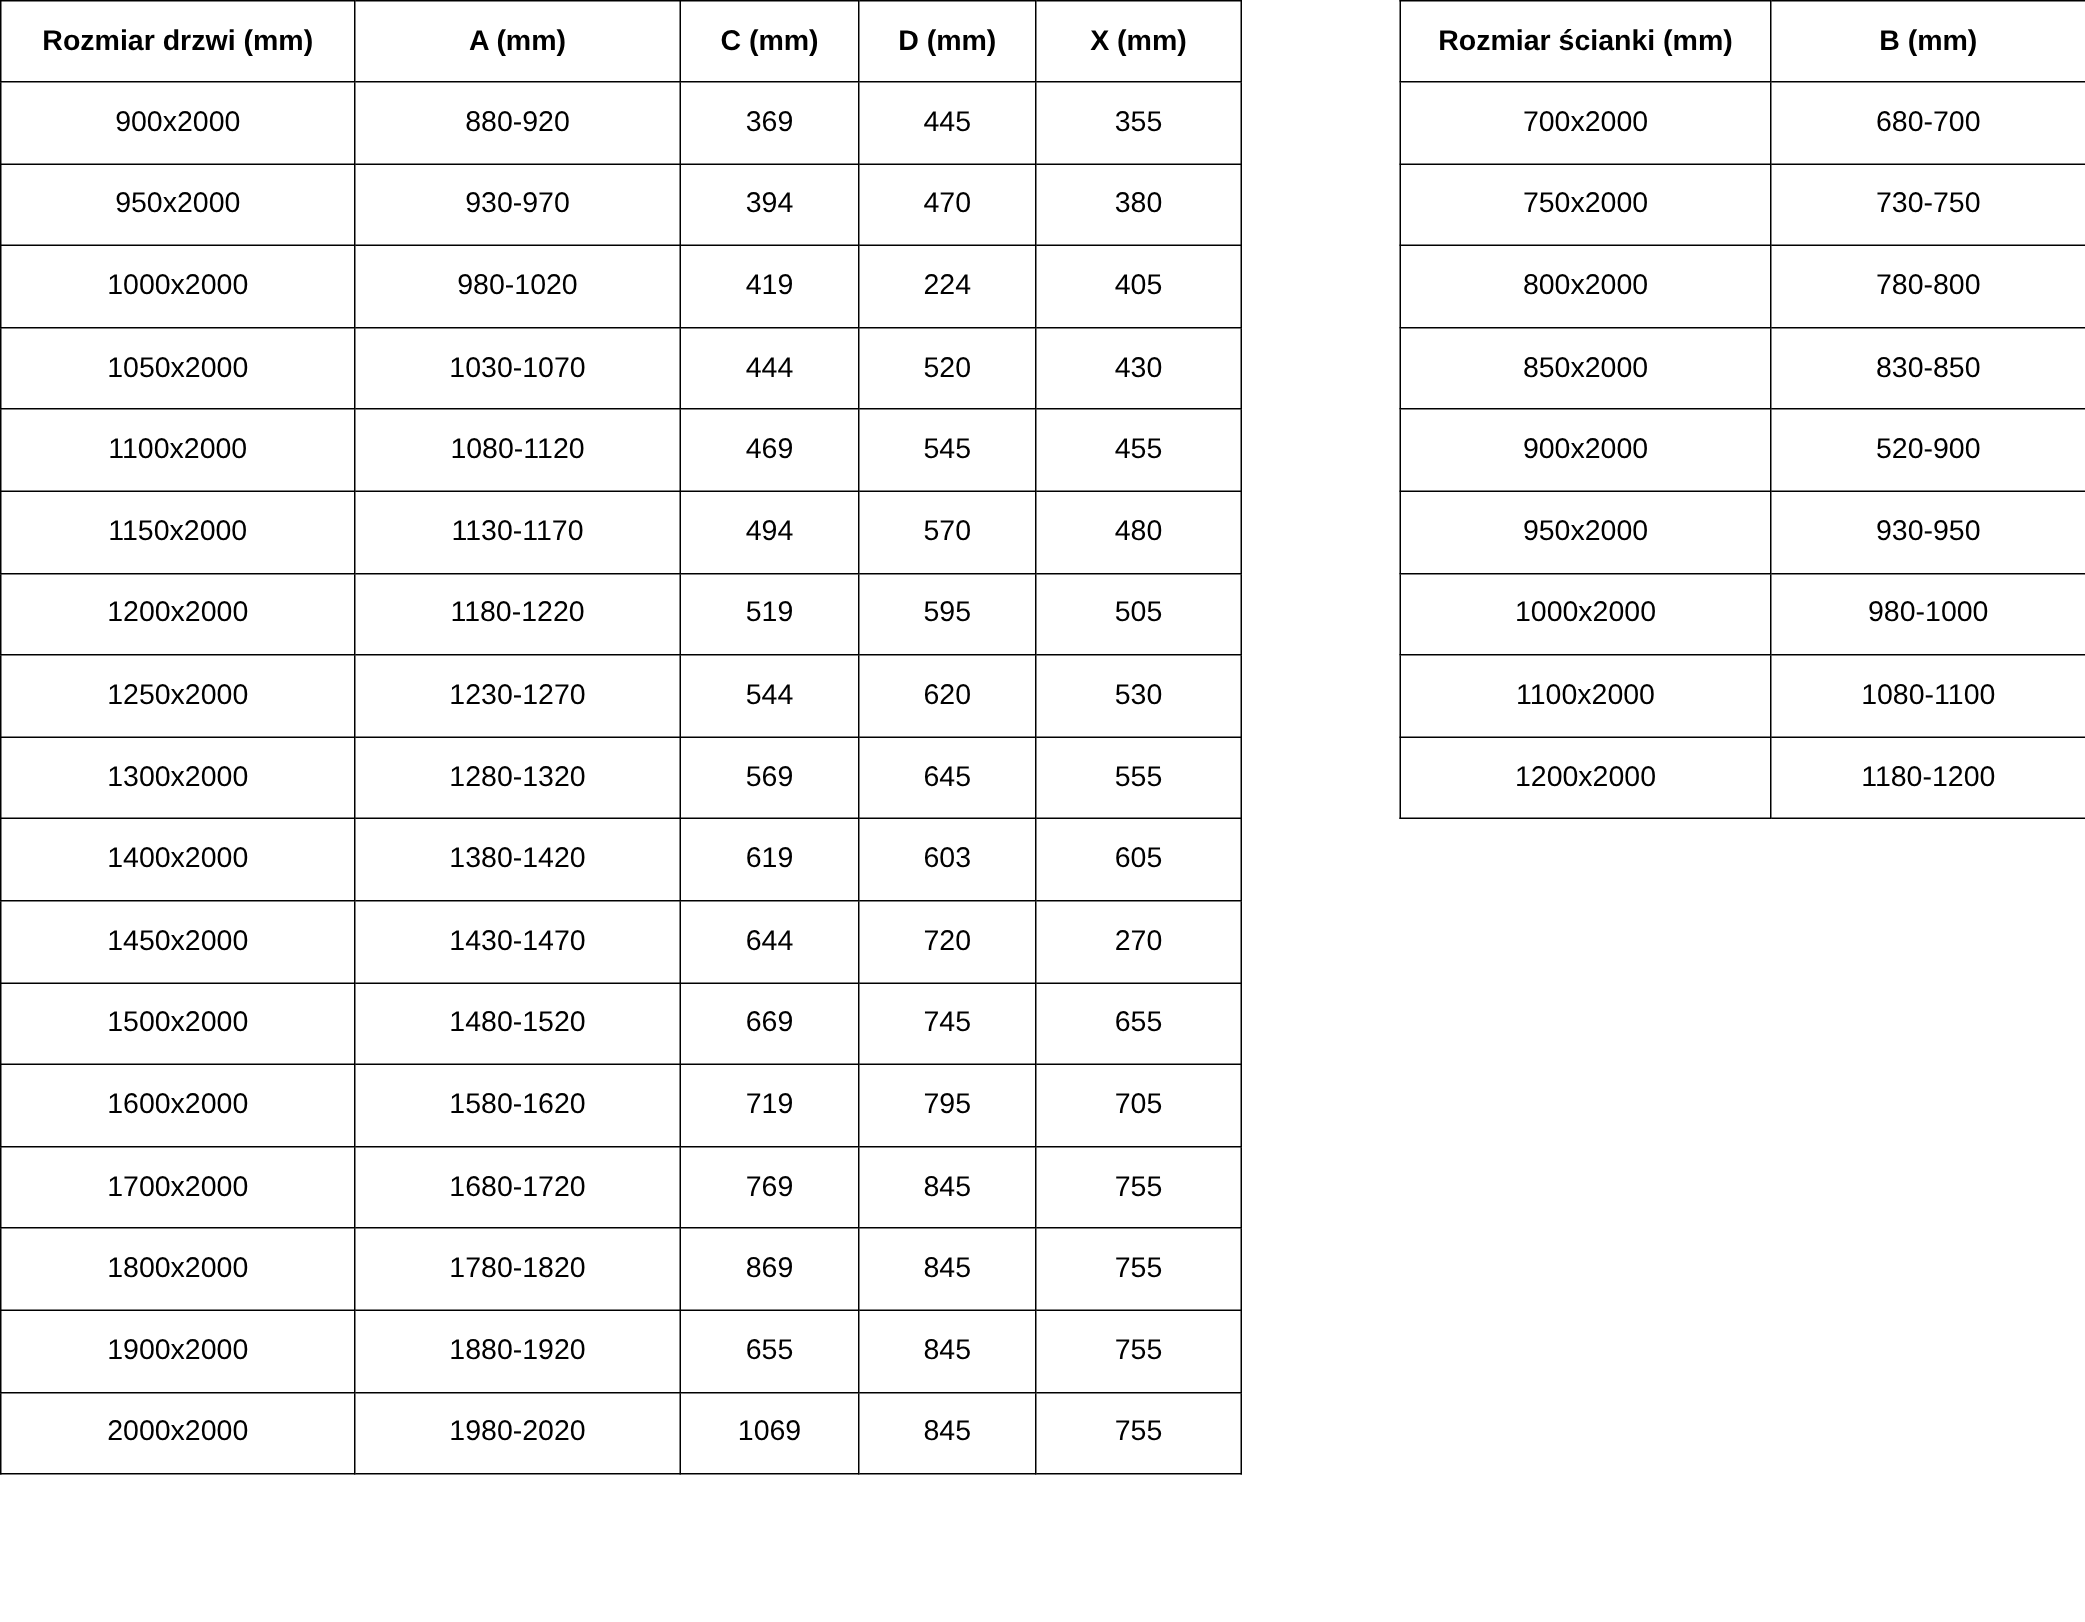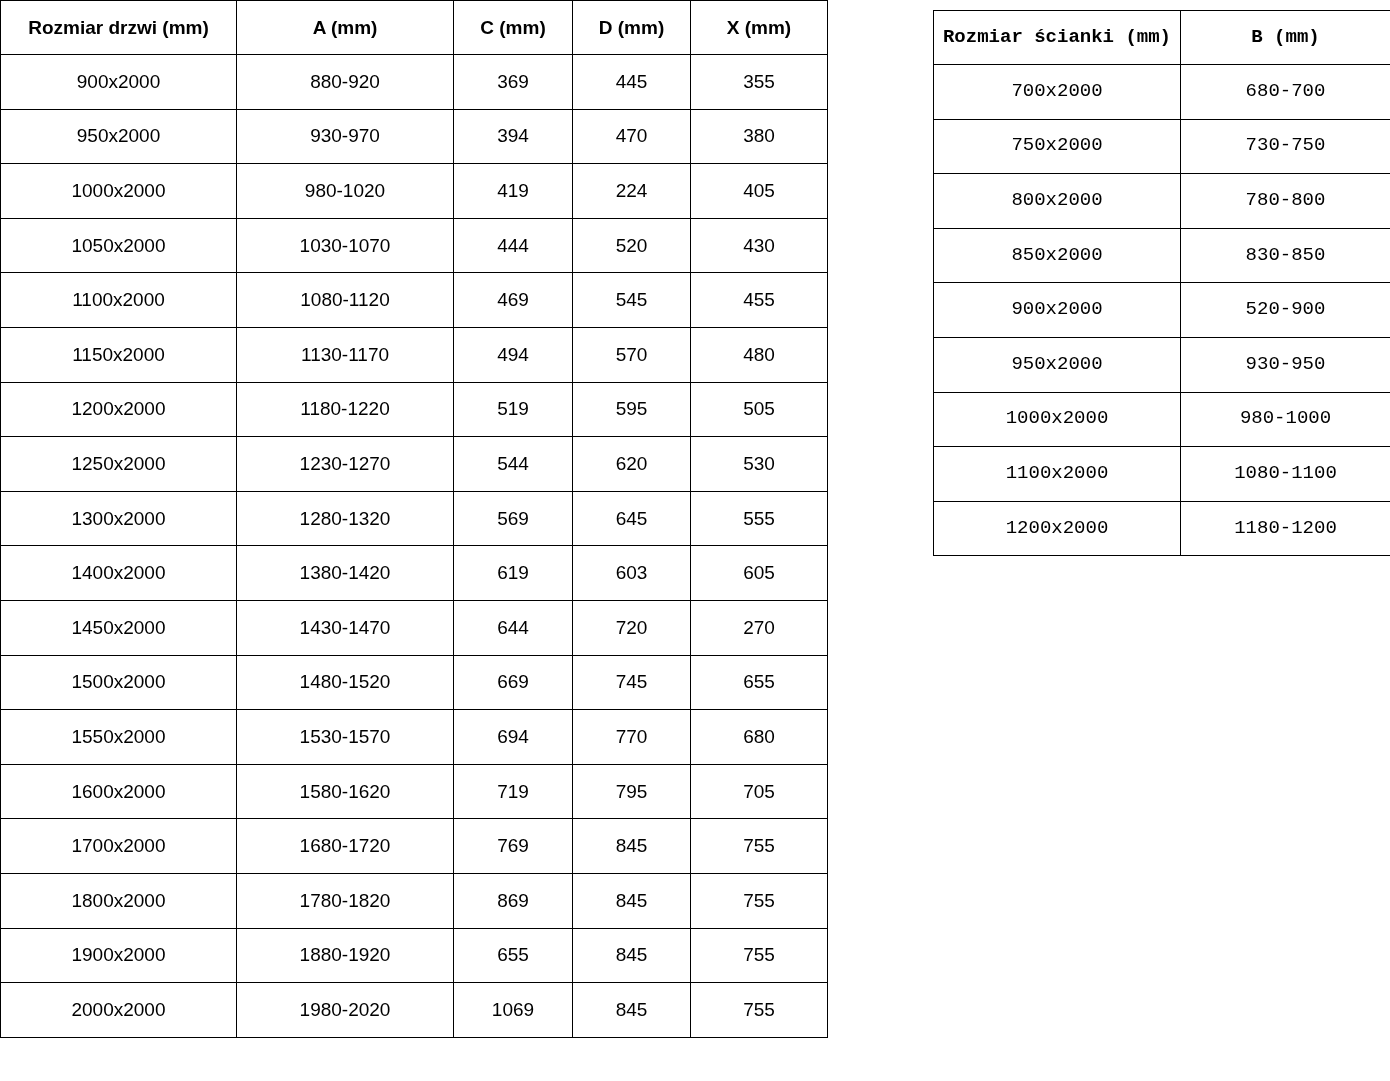--- a/index.html
+++ b/index.html
@@ -47,23 +47,22 @@
   #doors-table col.c0 { width: 236px; }
   #doors-table col.c1 { width: 217px; }
   #doors-table col.c2 { width: 119px; }
   #doors-table col.c3 { width: 118px; }
   #doors-table col.c4 { width: 137px; }
 
   
   #wall-table {
     position: absolute;
     left: 933px;
-    top: 10px;
+    top: 0px;
     width: 457px;
-    font-family: Liberation Mono, monospace;
   }
   #wall-table col.w0 { width: 247px; }
   #wall-table col.w1 { width: 210px; }
 </style>
 </head>
 <body>
 
 <div class="page">
 
   <table id="doors-table">
@@ -162,27 +161,20 @@
           <td>270</td>
         </tr>
         <tr>
           <td>1500x2000</td>
           <td>1480-1520</td>
           <td>669</td>
           <td>745</td>
           <td>655</td>
         </tr>
         <tr>
-          <td>1550x2000</td>
-          <td>1530-1570</td>
-          <td>694</td>
-          <td>770</td>
-          <td>680</td>
-        </tr>
-        <tr>
           <td>1600x2000</td>
           <td>1580-1620</td>
           <td>719</td>
           <td>795</td>
           <td>705</td>
         </tr>
         <tr>
           <td>1700x2000</td>
           <td>1680-1720</td>
           <td>769</td>

